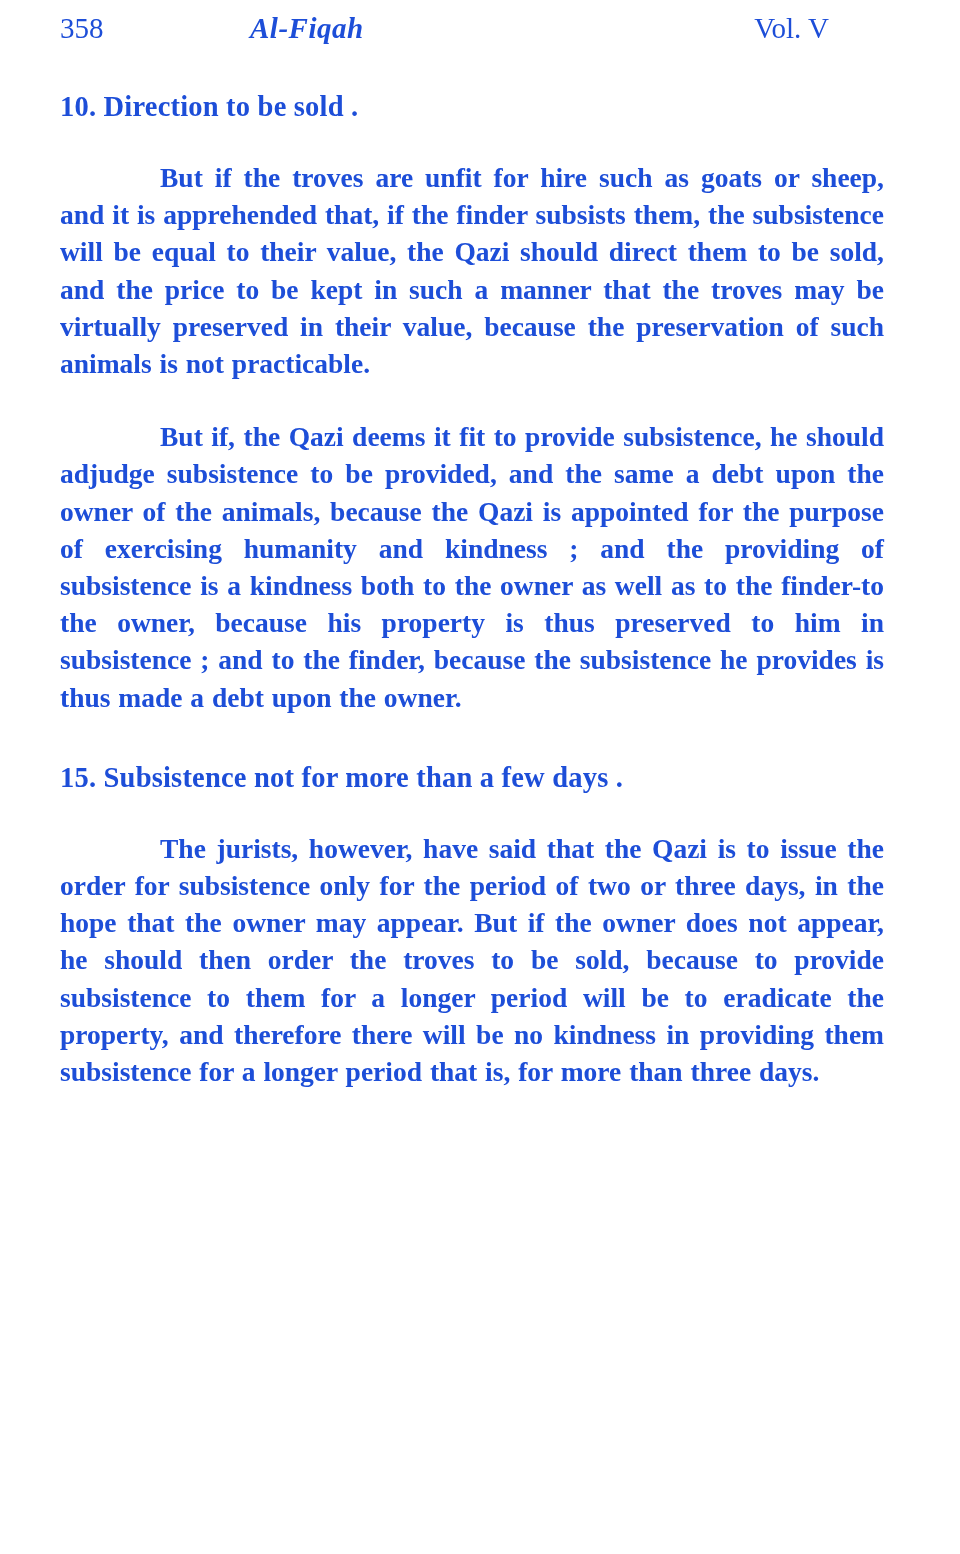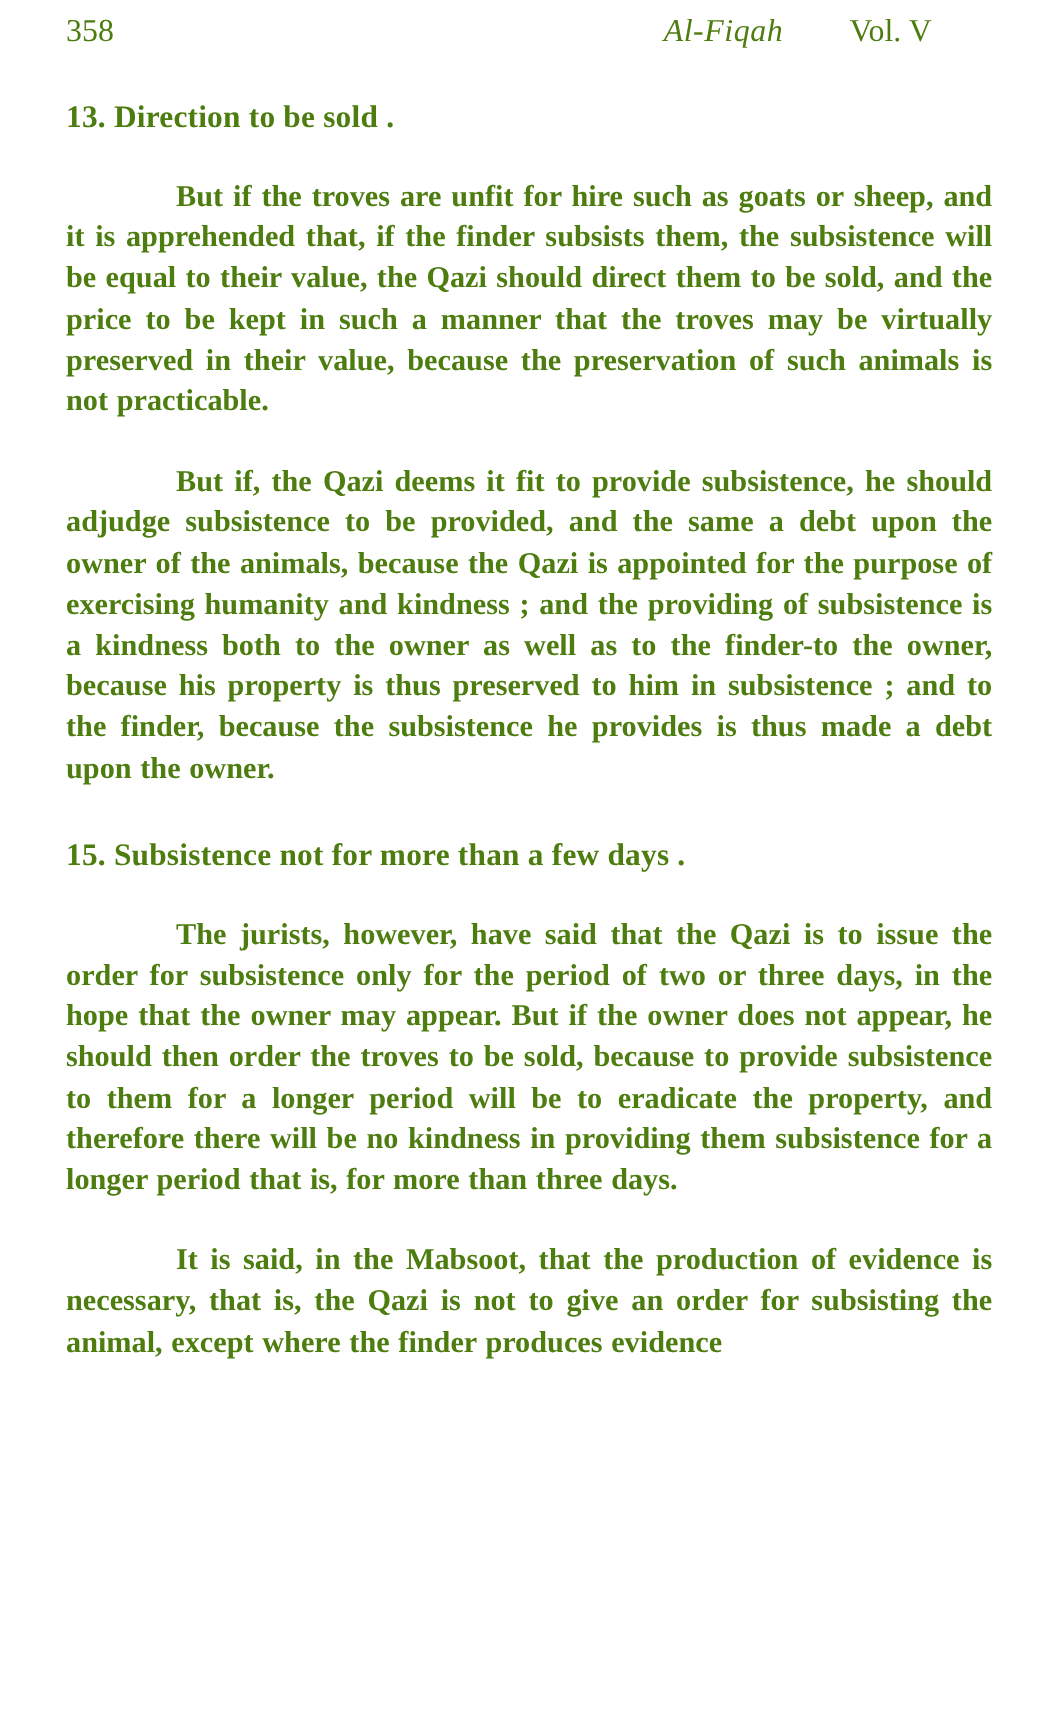--- a/index.html
+++ b/index.html
@@ -5,41 +5,41 @@
   html, body {
     margin: 0;
     padding: 0;
     background: #f4f4f2;
   }
   .page {
     position: relative;
     width: 960px;
     height: 1554px;
     background: #ffffff;
-    color: #4d7c0f;
+    color: #1d4ed8;
     font-family: "Liberation Serif", serif;
     box-sizing: border-box;
-    padding: 12px 58px 0 60px;
+    padding: 12px 76px 0 60px;
     overflow: hidden;
   }
   .page-header {
     display: flex;
     align-items: baseline;
     font-size: 29px;
     margin-bottom: 8px;
   }
   .page-number {
     width: 190px;
     text-align: left;
   }
   .book-title {
     flex: 1;
-    text-align: right;
+    text-align: left;
     font-style: italic;
-    font-weight: normal;
+    font-weight: bold;
     letter-spacing: 0.5px;
   }
   .volume {
     width: 190px;
     text-align: right;
     padding-right: 55px;
     box-sizing: border-box;
   }
   .section-heading {
     font-size: 28.5px;
@@ -62,30 +62,29 @@
 
 <div class="page">
 
   <div class="page-header">
     <span class="page-number">358</span>
     <span class="book-title">Al-Fiqah</span>
     <span class="volume">Vol. V</span>
   </div>
 
   <div>
-    <h2 class="section-heading">13.  Direction to be sold .</h2>
+    <h2 class="section-heading">10.  Direction to be sold .</h2>
     <p class="body-para">But if the troves are unfit for hire such as goats or sheep, and it is apprehended that, if the finder subsists them, the subsistence will be equal to their value, the Qazi should direct them to be sold, and the price to be kept in such a manner that the troves may be virtually preserved in their value, because the preservation of such animals is not practicable.</p>
   </div>
 
   <div>
     <p class="body-para">But if, the Qazi deems it fit to provide subsistence, he should adjudge subsistence to be provided, and the same a debt upon the owner of the animals, because the Qazi is appointed for the purpose of exercising humanity and kindness ; and the providing of subsistence is a kindness both to the owner as well as to the finder-to the owner, because his property is thus preserved to him in subsistence ; and to the finder, because the subsistence he provides is thus made a debt upon the owner.</p>
   </div>
 
   <div>
     <h2 class="section-heading">15.  Subsistence not for more than a few days .</h2>
     <p class="body-para">The jurists, however, have said that the Qazi is to issue the order for subsistence only for the period of two or three days, in the hope that the owner may appear. But if the owner does not appear, he should then order the troves to be sold, because to provide subsistence to them for a longer period will be to eradicate the property, and therefore there will be no kindness in providing them subsistence for a longer period that is, for more than three days.</p>
   </div>
 
   <div>
-    <p class="body-para">It is said, in the Mabsoot, that the production of evidence is necessary, that is, the Qazi is not to give an order for subsisting the animal, except where the finder produces evidence</p>
   </div>
 
 </div>
 
 </body></html>

